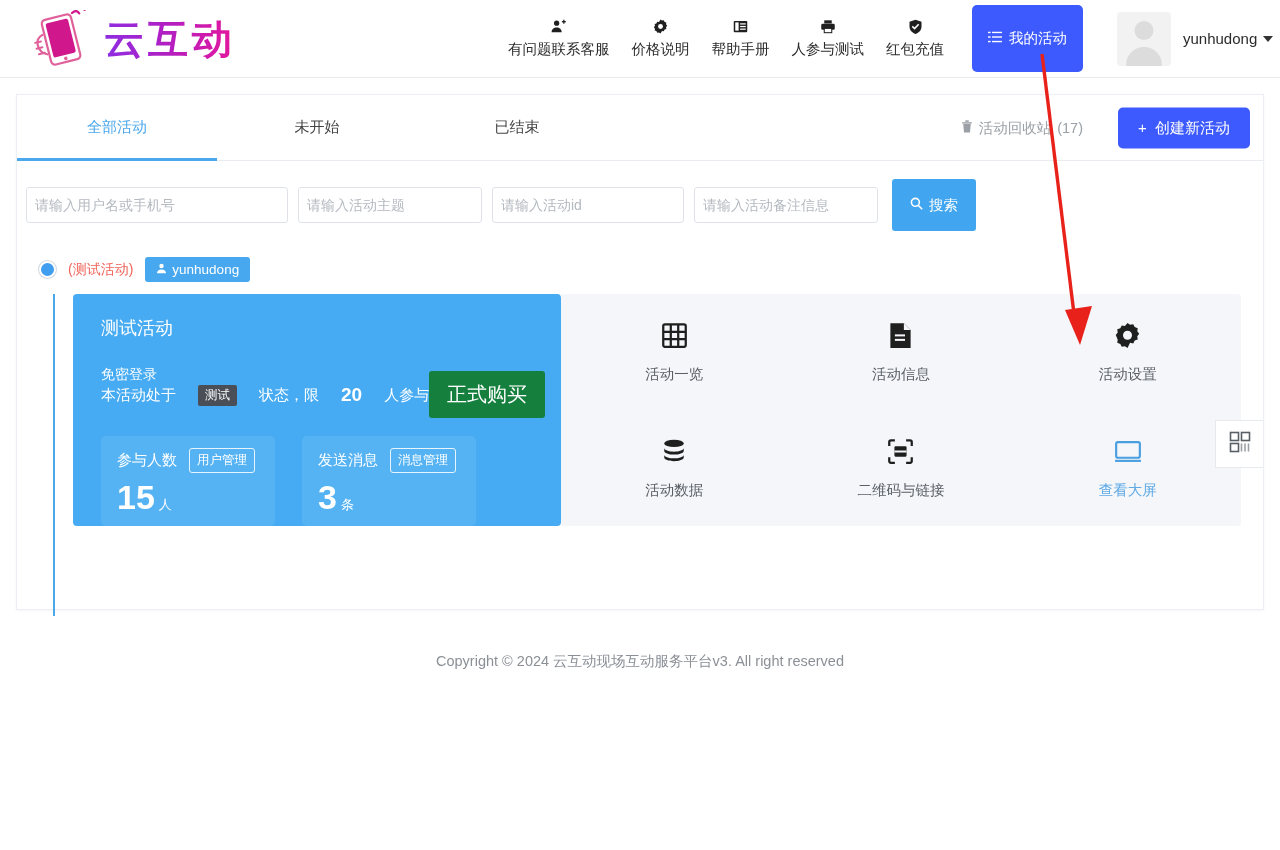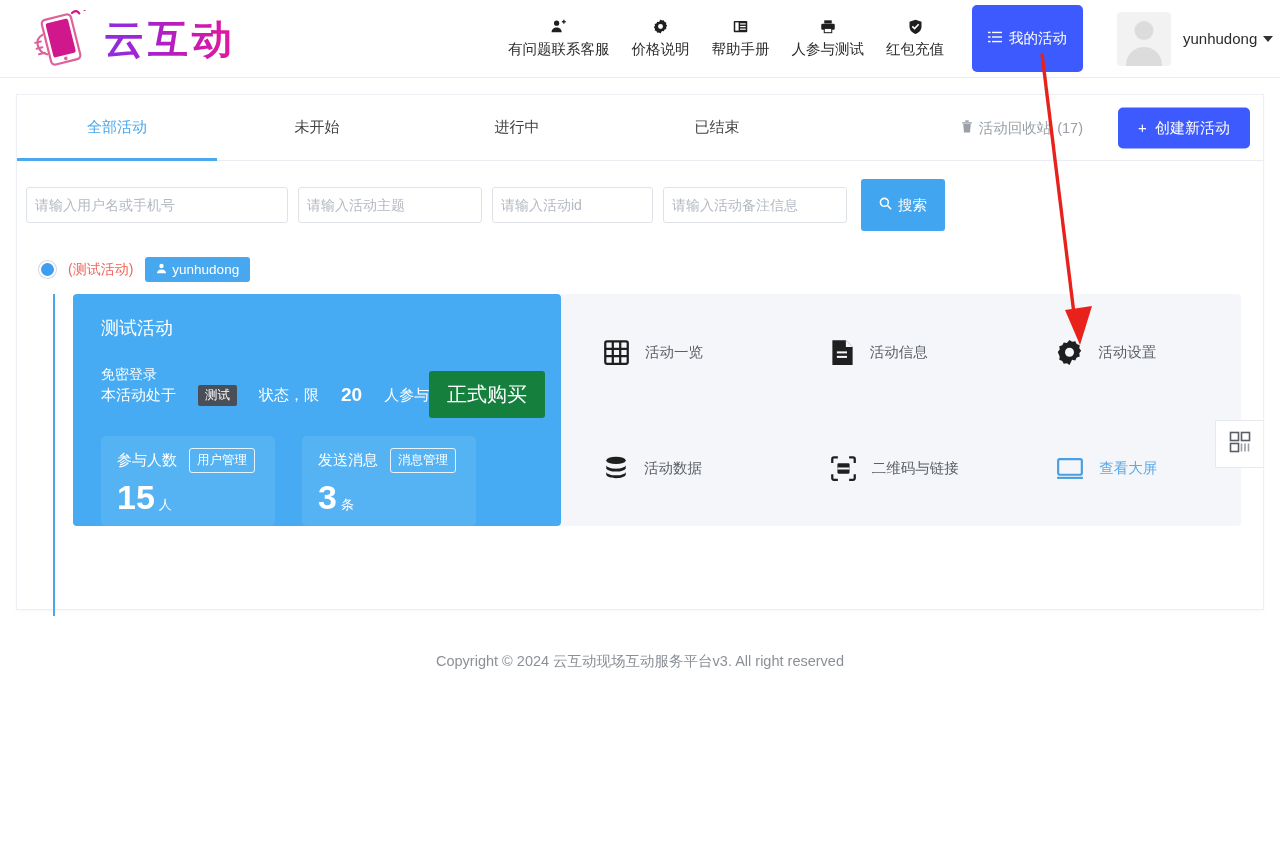--- a/index.html
+++ b/index.html
@@ -95,21 +95,21 @@
 
   
   .searchbar { display: flex; align-items: center; padding: 18px 0 0 9px; gap: 10px; }
   .sinput {
     height: 36px; border: 1px solid #dfe3e8; border-radius: 3px;
     padding: 0 8px; font-size: 14px; color: #333; background: #fff;
     font-family: "Liberation Sans", "DejaVu Sans", sans-serif;
   }
   .sinput::placeholder { color: #b4b9c0; }
   .sinput.w1 { width: 262px; } .sinput.w2 { width: 184px; }
-  .sinput.w3 { width: 161px; } .sinput.w4 { width: 184px; }
+  .sinput.w3 { width: 192px; } .sinput.w4 { width: 184px; }
   .btn-search {
     height: 52px; background: #41a6ef; color: #fff; font-size: 14.5px;
     display: flex; align-items: center; justify-content: center; gap: 6px;
     padding: 0 18px; border-radius: 3px; cursor: pointer; margin-left: 4px;
   }
 
   
   .tl-head { display: flex; align-items: center; gap: 12px; padding: 26px 0 0 22px; }
   .tl-dot {
     width: 17px; height: 17px; border-radius: 50%;
@@ -164,22 +164,22 @@
   .stat-val { margin-top: 7px; font-size: 34px; font-weight: bold; line-height: 1; }
   .stat-unit { font-size: 13px; font-weight: normal; margin-left: 4px; }
 
   
   .card-grey {
     flex: 1; background: #f4f6f9; border-radius: 0 4px 4px 0;
     display: grid; grid-template-columns: repeat(3, 1fr);
     grid-template-rows: 1fr 1fr; align-items: center;
   }
   .act {
-    display: flex; flex-direction: row; align-items: center;
-    gap: 15px; cursor: pointer; margin-left: 42px;
+    display: flex; flex-direction: column; align-items: center;
+    gap: 15px; cursor: pointer;
   }
   .act-label { font-size: 14.5px; color: #5a5f66; }
   .act.blue .act-label { color: #5ea9e6; }
   .act .glyph { display: flex; align-items: center; justify-content: center; height: 30px; }
 
   
   .side-tab {
     position: absolute; right: 0; top: 325px;
     width: 48px; height: 48px; background: #fff;
     border: 1px solid #e6e9ee; border-right: none;
@@ -300,23 +300,20 @@
 </div>
 
 <div class="panel">
 
   <div class="tabs">
     <div class="tab active">
       <span>全部活动</span>
     </div>
     <div class="tab">
       <span>未开始</span>
-    </div>
-    <div class="tab">
-      <span>进行中</span>
     </div>
     <div class="tab">
       <span>已结束</span>
     </div>
 
     <div class="recycle">
       <span class="ico">
         <svg width="12" height="14" viewBox="0 0 14 16" fill="#9aa0a6">
           <rect x="1.4" y="3" width="11.2" height="1.6"></rect>
           <rect x="5" y="0.8" width="4" height="1.8"></rect>

